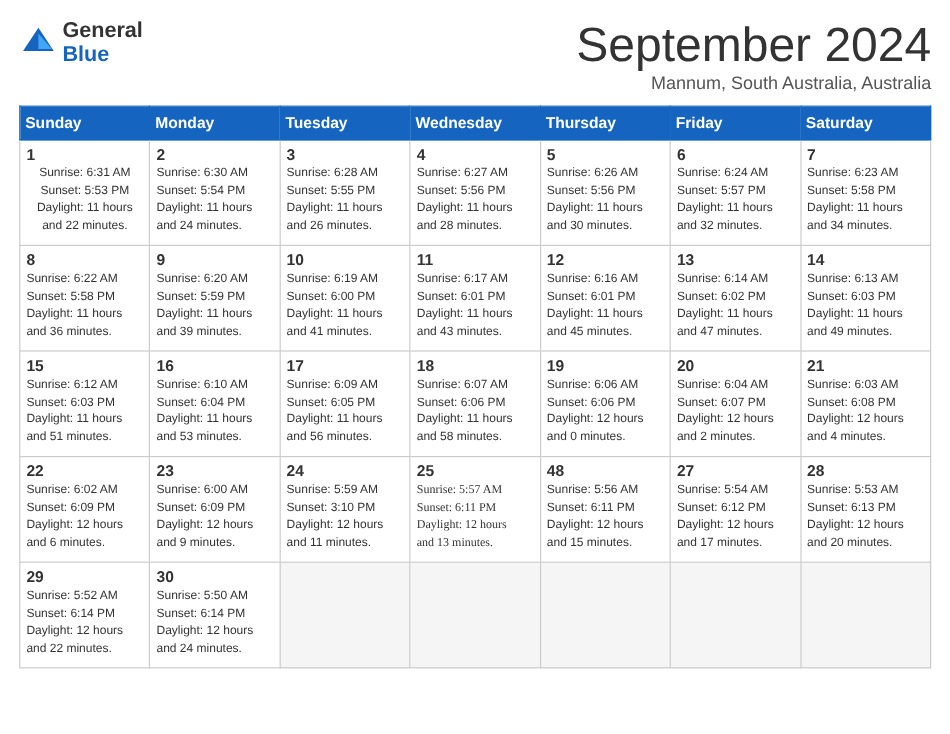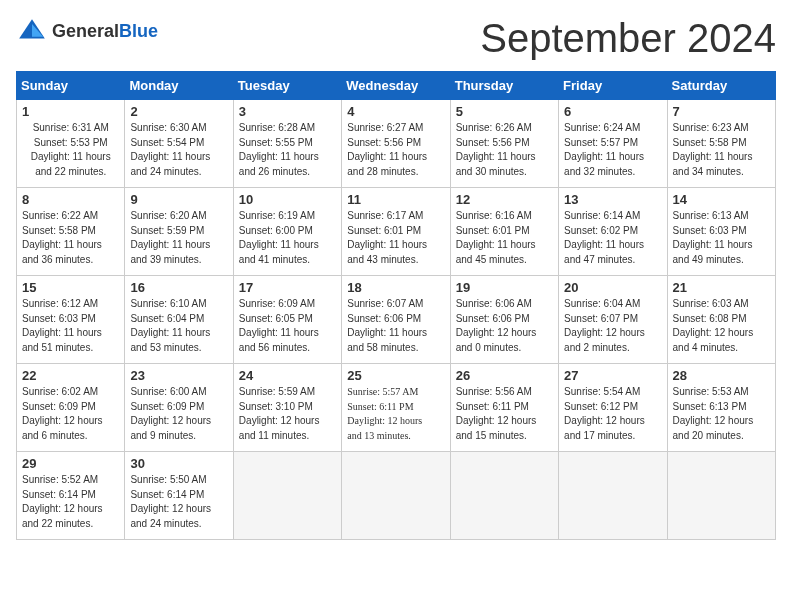--- a/index.html
+++ b/index.html
@@ -16,20 +16,21 @@
       align-items: flex-start;
       margin-bottom: 10px;
     }
     .logo {
       display: flex;
       align-items: center;
       gap: 4px;
     }
     .logo-text {
       display: flex;
+      flex-direction: column;
       line-height: 1.1;
       justify-content: space-between;
     }
     .logo-general {
       font-size: 18px;
       font-weight: bold;
       color: #333;
     }
     .logo-blue {
       font-size: 18px;
@@ -98,20 +99,21 @@
       <polygon points="20,4 36,28 4,28" fill="#1565c0"></polygon>
       <polygon points="20,10 34,26 20,26" fill="#42a5f5"></polygon>
     </svg>
     <div class="logo-text">
       <span class="logo-general">General</span>
       <span class="logo-blue">Blue</span>
     </div>
   </div>
   <div class="title-block">
     <div class="month-title">September 2024</div>
+    <div class="location-title">Mannum, South Australia, Australia</div>
   </div>
 </div>
 
 <table>
   <thead>
     <tr>
     <th>Sunday</th>
         <th>Monday</th>
         <th>Tuesday</th>
         <th>Wednesday</th>
@@ -297,21 +299,21 @@
 and 11 minutes.</div>
         </td>
         <td>
           <span class="day-num">25</span>
           <div class="day-info" style="white-space: pre-line; font-family: Liberation Serif, serif;">Sunrise: 5:57 AM
 Sunset: 6:11 PM
 Daylight: 12 hours
 and 13 minutes.</div>
         </td>
         <td>
-          <span class="day-num">26</span>
+          <span class="day-num">48</span>
           <div class="day-info" style="white-space: pre-line;">Sunrise: 5:56 AM
 Sunset: 6:11 PM
 Daylight: 12 hours
 and 15 minutes.</div>
         </td>
         <td>
           <span class="day-num">27</span>
           <div class="day-info" style="white-space: pre-line;">Sunrise: 5:54 AM
 Sunset: 6:12 PM
 Daylight: 12 hours

